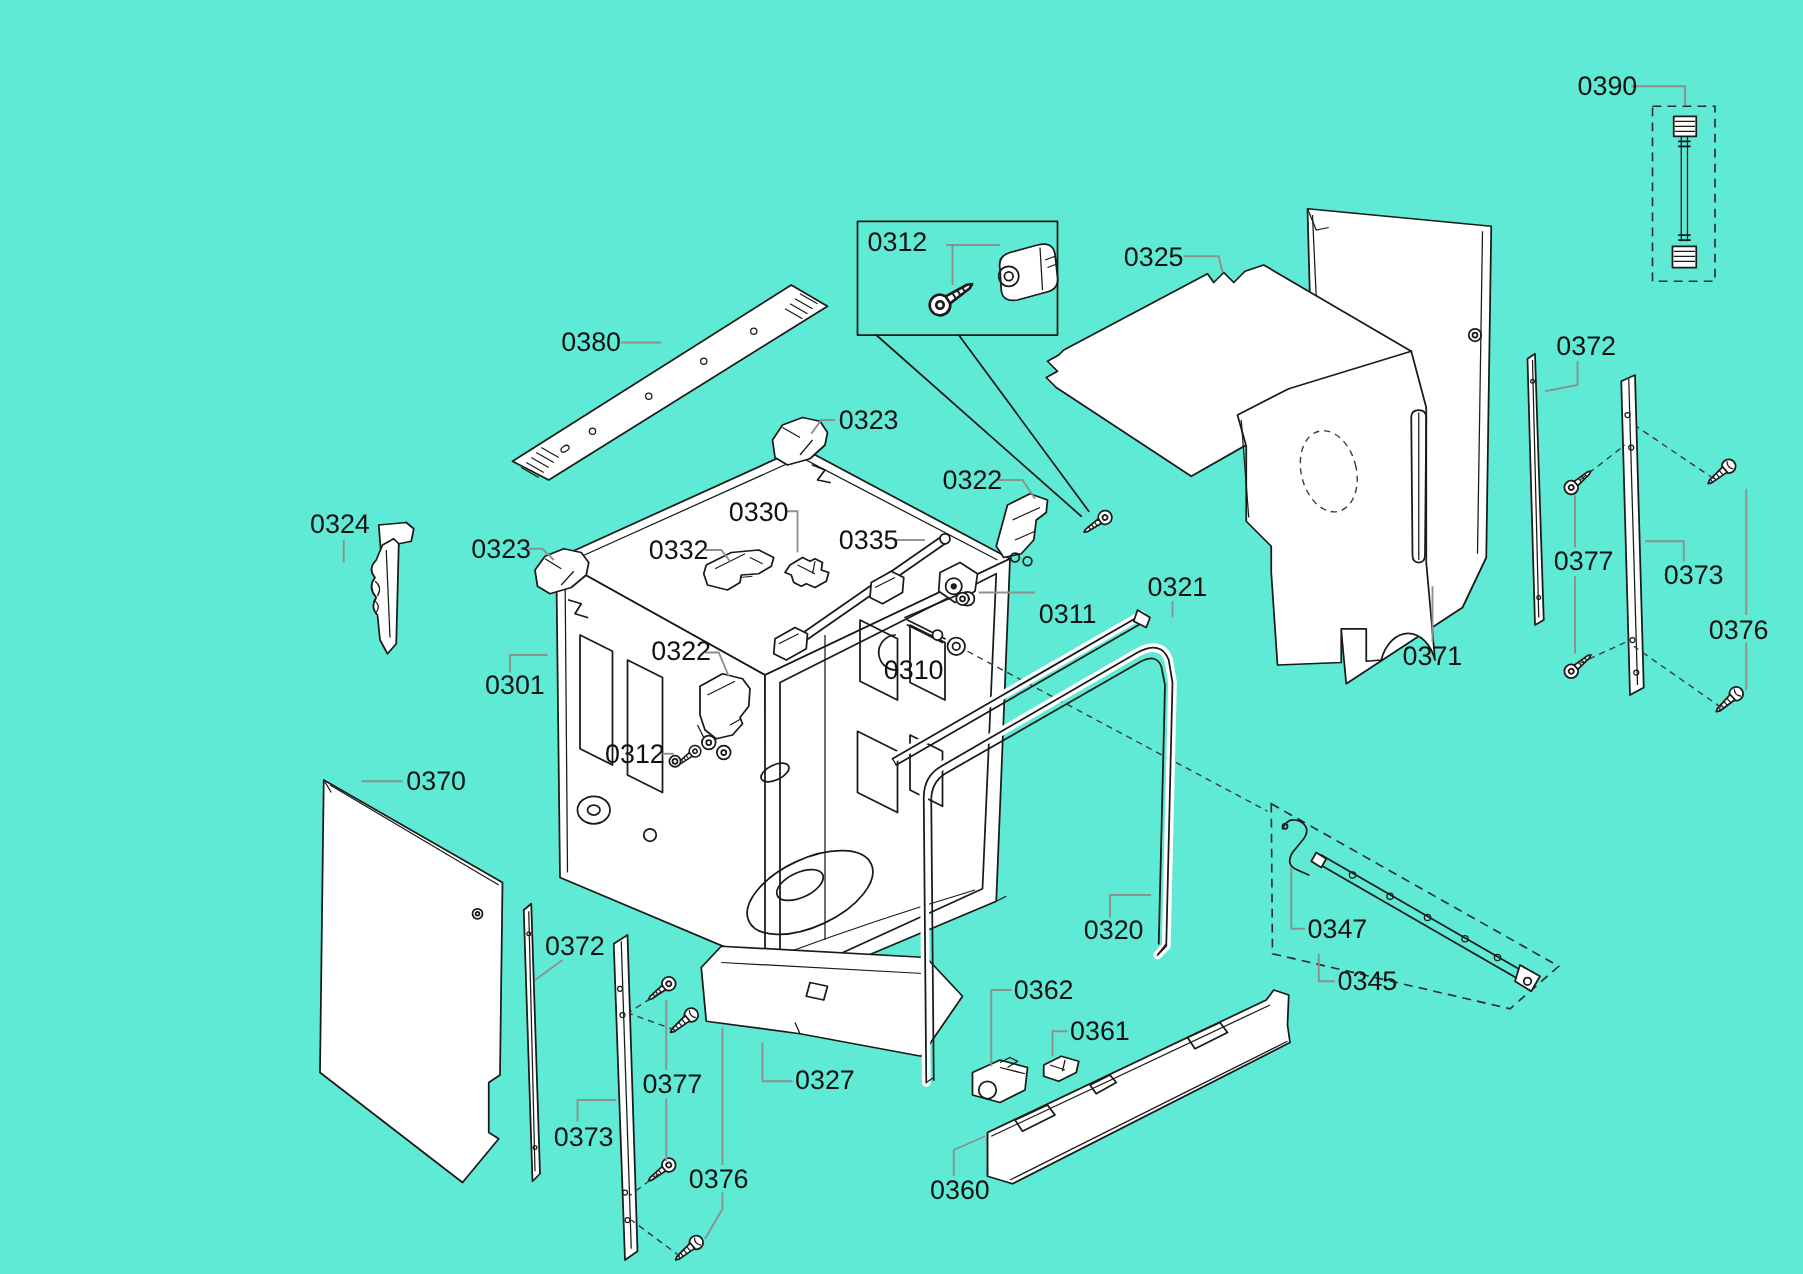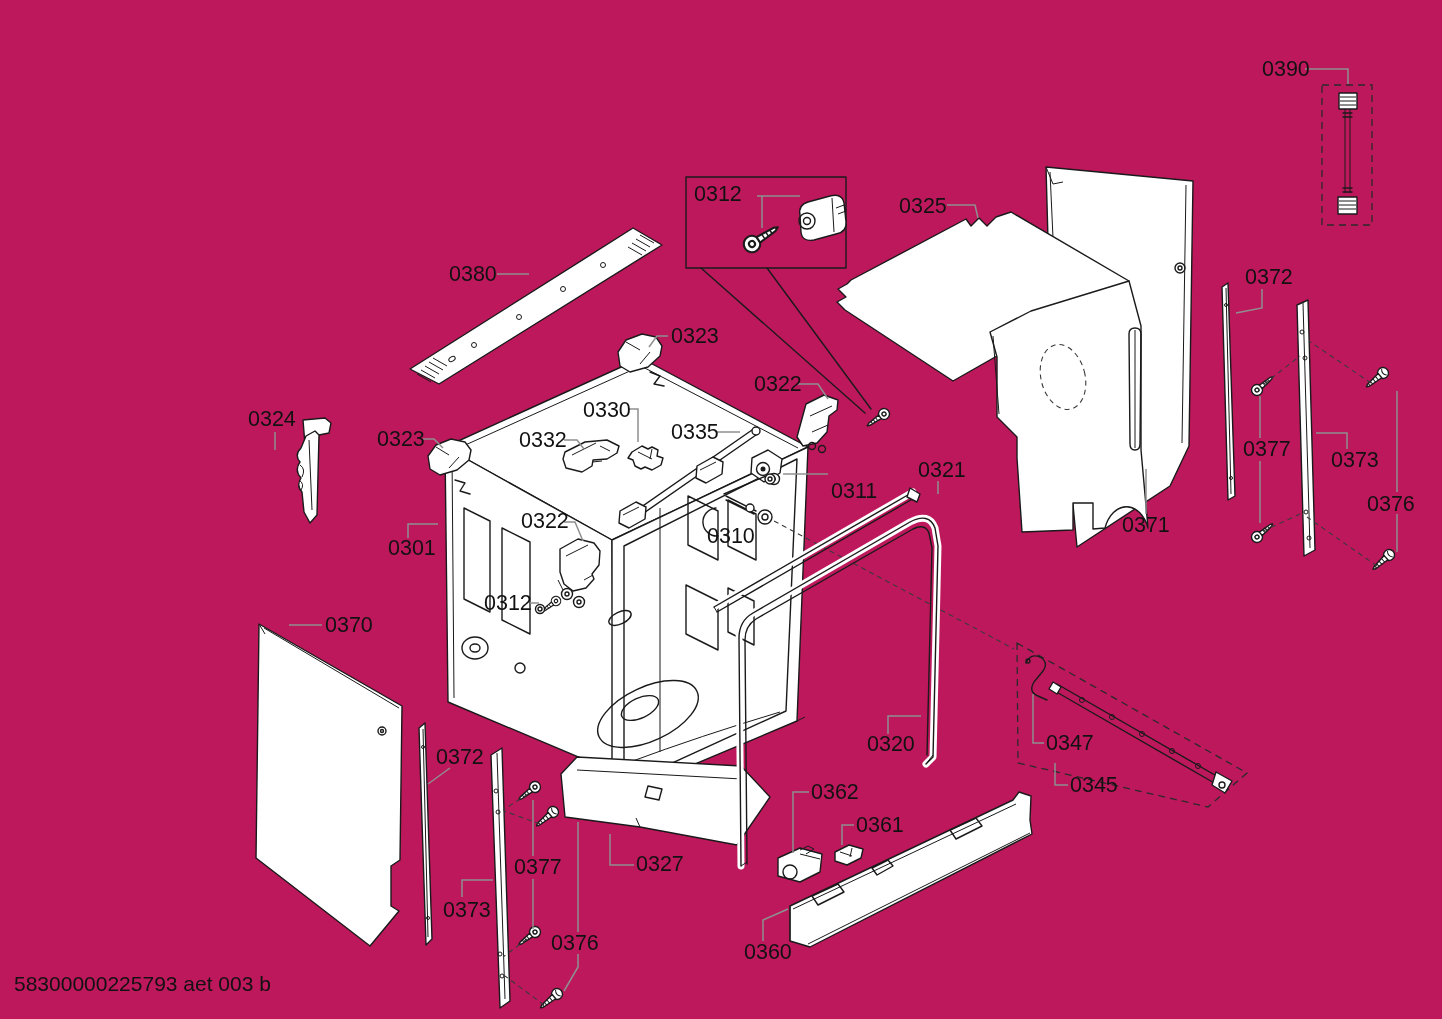--- a/index.html
+++ b/index.html
@@ -1,16 +1,16 @@
 <!DOCTYPE html>
 <html><head>
 <meta charset="utf-8">
 <style>
   html,body{margin:0;padding:0;background:#fff;}
-  #stage{position:relative;width:1442px;height:1019px;background:#be185d;overflow:hidden;
+  #stage{position:relative;width:1442px;height:1019px;background:#5eead4;overflow:hidden;
          font-family:"Liberation Sans", sans-serif;}
   svg{position:absolute;left:0;top:0;}
   svg text{font-family:"Liberation Sans", sans-serif;font-size:21.5px;fill:#111;}
   .part  {stroke:#1a1a1a;stroke-width:1.4;fill:#fff;stroke-linejoin:round;stroke-linecap:round;}
   .part-n{stroke:#1a1a1a;stroke-width:1.4;fill:none;stroke-linejoin:round;stroke-linecap:round;}
   .thin  {stroke:#1a1a1a;stroke-width:1;fill:none;}
   .leader{stroke:#8f8f8f;stroke-width:1.5;fill:none;}
   .dash  {stroke:#3a3a3a;stroke-width:1.1;fill:none;stroke-dasharray:5 4;}
   .dashbox{stroke:#2a2a2a;stroke-width:1.3;fill:none;stroke-dasharray:7 5;}
   .wcase {stroke:#fff;stroke-width:7;fill:none;stroke-linejoin:round;stroke-linecap:round;}
@@ -354,14 +354,13 @@
     <text x="1046" y="750">0347</text>
     <text x="1070" y="792">0345</text>
     <text x="1122" y="532">0371</text>
     <text x="1245" y="284">0372</text>
     <text x="1243" y="456">0377</text>
     <text x="1331" y="467">0373</text>
     <text x="1367" y="511">0376</text>
   </g>
 </svg>
 
-<div id="footer">58300000225793 aet 003 b</div>
 </div>
 
 </body></html>

